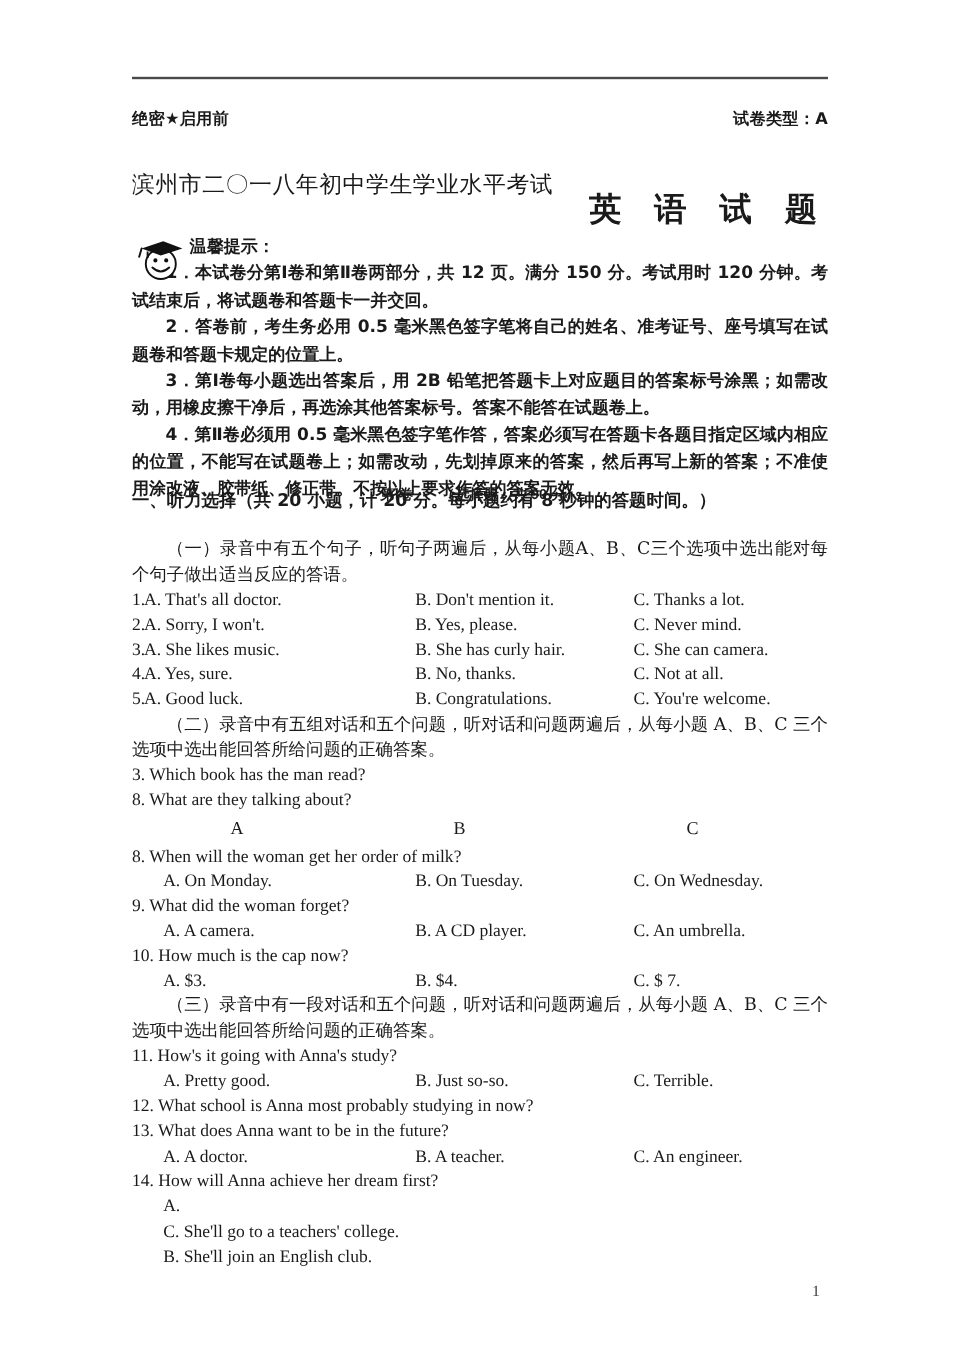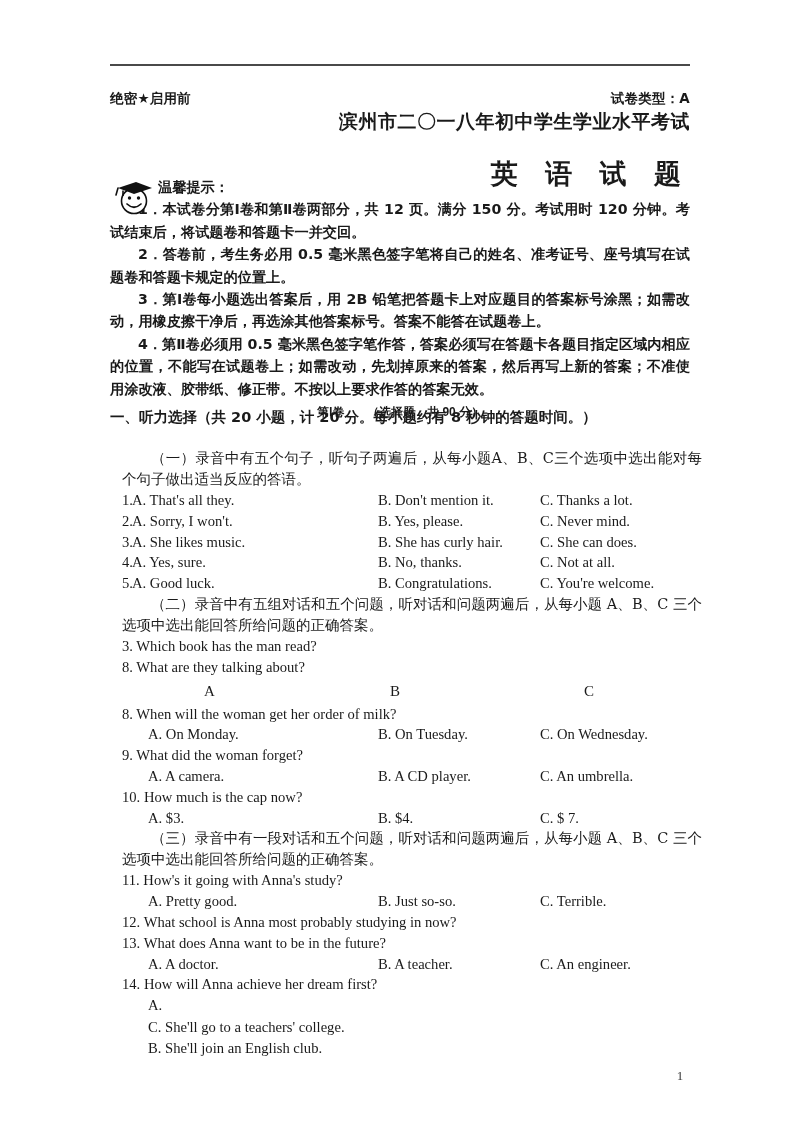--- a/index.html
+++ b/index.html
@@ -45,45 +45,45 @@
     font-family: "DejaVu Sans", "Liberation Sans", sans-serif;
     font-weight: bold;
     font-size: 13.5px;
     letter-spacing: .2px;
   }
 
   
   .title-main {
     position: absolute;
     left: 110px;
-    top: 109px;
-    width: 580px;
-    text-align: right;
+    top: 141px;
+    width: 580px;
+    text-align: left;
     font-family: "DejaVu Sans", "Liberation Sans", sans-serif;
-    font-weight: bold;
+    font-weight: normal;
     font-size: 19px;
     letter-spacing: .5px;
   }
   .title-sub {
     position: absolute;
     left: 110px;
     top: 156px;
     width: 580px;
     text-align: right;
     font-family: "DejaVu Serif", "Liberation Serif", serif;
     font-weight: bold;
     font-size: 27px;
     letter-spacing: 9px;
   }
 
   
   .notice {
     position: absolute;
     left: 110px;
-    top: 176px;
+    top: 195px;
     width: 580px;
     font-family: "DejaVu Sans", "Liberation Sans", sans-serif;
     font-weight: bold;
     font-size: 14.2px;
     line-height: 22.4px;
   }
   .notice-head {
     margin-left: 48px;
   }
   .notice-item {
@@ -120,21 +120,20 @@
     font-weight: bold;
     font-size: 14.5px;
   }
 
   
   .flow {
     position: absolute;
     left: 110px;
     top: 448px;
     width: 580px;
-    margin-left: 12px;
   }
   .para-cn {
     font-family: "DejaVu Serif", "Liberation Serif", serif;
     font-size: 14.5px;
     line-height: 21px;
     text-indent: 29px;
     text-align: justify;
     margin: 0;
   }
   .q-line {
@@ -149,21 +148,21 @@
     height: 20.8px;
     font-family: "Liberation Serif", "DejaVu Serif", serif;
     font-size: 14.6px;
     line-height: 20.8px;
     white-space: nowrap;
   }
   .opt-row.numbered { padding-left: 0; }
   .col-n { position: absolute; left: 0px; }
   .col-a { position: absolute; left: 10px; }
   .col-a-ind { position: absolute; left: 26px; }
-  .col-b { position: absolute; left: 256px; }
+  .col-b { position: absolute; left: 236px; }
   .col-c { position: absolute; left: 418px; text-align: right; }
 
   .pic-row {
     position: relative;
     height: 26px;
     font-family: "Liberation Serif", "DejaVu Serif", serif;
     font-size: 15px;
     line-height: 26px;
   }
   .pic-a { position: absolute; left: 82px; }
@@ -232,35 +231,35 @@
   </div>
 
   <div class="section-head">一、听力选择（共 20 小题，计 20 分。每小题约有 8 秒钟的答题时间。）</div>
 
   <div class="flow">
 
     <p class="para-cn">（一）录音中有五个句子，听句子两遍后，从每小题A、B、C三个选项中选出能对每个句子做出适当反应的答语。</p>
 
     <div class="opt-row numbered">
       <span class="col-n">1.</span>
-      <span class="col-a">A. That's all they.</span>
+      <span class="col-a">A. That's all doctor.</span>
       <span class="col-b">B. Don't mention it.</span>
       <span class="col-c">C. Thanks a lot.</span>
     </div>
     <div class="opt-row numbered">
       <span class="col-n">2.</span>
       <span class="col-a">A. Sorry, I won't.</span>
       <span class="col-b">B. Yes, please.</span>
       <span class="col-c">C. Never mind.</span>
     </div>
     <div class="opt-row numbered">
       <span class="col-n">3.</span>
       <span class="col-a">A. She likes music.</span>
       <span class="col-b">B. She has curly hair.</span>
-      <span class="col-c">C. She can does.</span>
+      <span class="col-c">C. She can camera.</span>
     </div>
     <div class="opt-row numbered">
       <span class="col-n">4.</span>
       <span class="col-a">A. Yes, sure.</span>
       <span class="col-b">B. No, thanks.</span>
       <span class="col-c">C. Not at all.</span>
     </div>
     <div class="opt-row numbered">
       <span class="col-n">5.</span>
       <span class="col-a">A. Good luck.</span>

